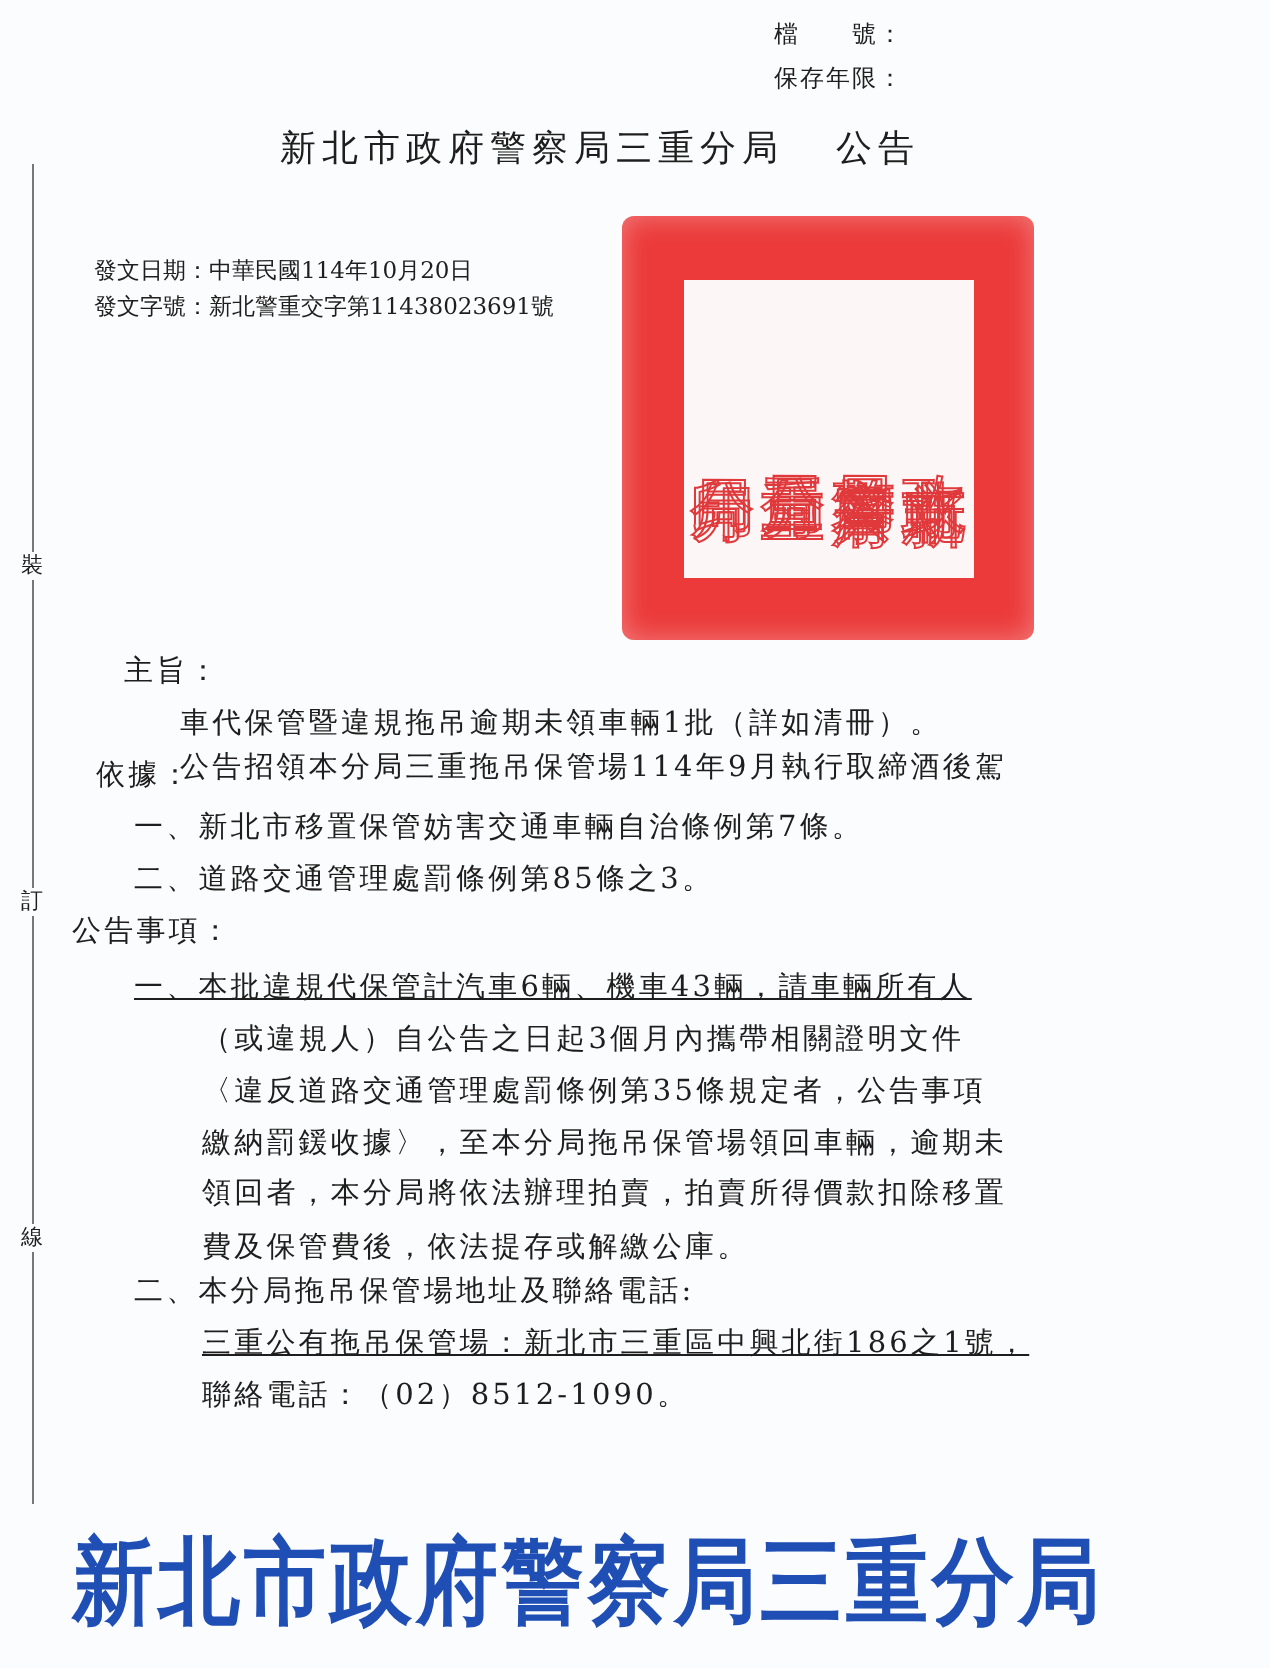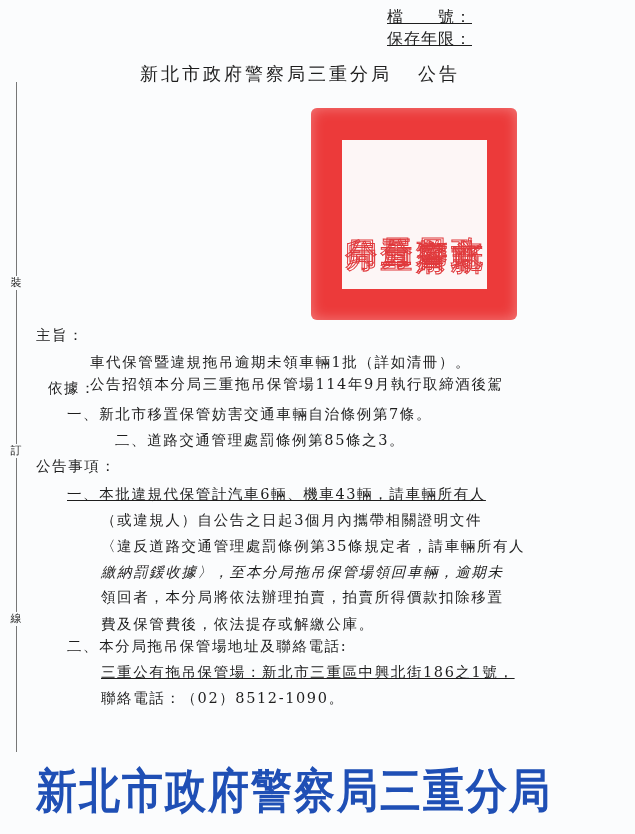--- a/index.html
+++ b/index.html
@@ -3,21 +3,21 @@
 <meta charset="utf-8">
 <style>
   html, body { margin: 0; padding: 0; }
   body {
     width: 635px; height: 834px; position: relative; overflow: hidden;
     background: #fbfcfd;
     font-family: "DejaVu Serif", "Liberation Serif", serif;
     color: #1e1e1e;
   }
   .abs { position: absolute; }
-  .meta-top { font-size: 16px; line-height: 22px; letter-spacing: 1px; text-decoration: underline; }
+  .meta-top { font-size: 12px; line-height: 22px; letter-spacing: 1px; }
   .title { left: 0; width: 600px; top: 62px; text-align: center; font-size: 18px; letter-spacing: 3px; }
   .title .gap { display: inline-block; width: 26px; }
   .issue { left: 47px; top: 126px; font-size: 11.5px; line-height: 18px; }
   .binding-line { left: 16px; top: 82px; width: 1px; height: 670px; background: #777; }
   .binding-char { left: 8px; width: 16px; font-size: 11px; text-align: center; background: #fbfcfd; line-height: 14px; }
   .seal {
     left: 311px; top: 108px; width: 206px; height: 212px;
     background: #ec3a3a; border-radius: 6px;
     box-shadow: inset 0 0 14px rgba(255,255,255,0.35);
   }
@@ -42,49 +42,51 @@
 <body>
 
 <div class="abs meta-top" style="left:387px; top:6px;">檔　　號：</div>
 <div class="abs meta-top" style="left:387px; top:28px;">保存年限：</div>
 
 <div class="abs title">
   <span>新北市政府警察局三重分局</span><span class="gap"></span><span>公告</span>
 </div>
 
 <div class="abs issue">
+  <div>發文日期：中華民國114年10月20日</div>
+  <div>發文字號：新北警重交字第11438023691號</div>
 </div>
 
 <div class="abs binding-line"></div>
 <div class="abs binding-char" style="top:276px;">裝</div>
 <div class="abs binding-char" style="top:444px;">訂</div>
 <div class="abs binding-char" style="top:612px;">線</div>
 
 <div class="abs seal">
   <div class="seal-inner">
     <div class="seal-col">新北市政</div>
     <div class="seal-col">府警察局</div>
     <div class="seal-col">三重分局</div>
     <div class="seal-col">分局印</div>
   </div>
 </div>
 
-<div class="abs body-text" style="left:36px; top:323px;font-family:Liberation Mono, monospace;">主旨：</div>
+<div class="abs body-text" style="left:62px; top:323px;">主旨：</div>
 <div class="abs body-text" style="left:90px; top:323px;margin-top:48px;">公告招領本分局三重拖吊保管場114年9月執行取締酒後駕</div>
 <div class="abs body-text" style="left:90px; top:349px;">車代保管暨違規拖吊逾期未領車輛1批（詳如清冊）。</div>
 
 <div class="abs body-text" style="left:48px; top:375px;">依據：</div>
 <div class="abs body-text" style="left:67px; top:401px;">一、新北市移置保管妨害交通車輛自治條例第7條。</div>
-<div class="abs body-text" style="left:67px; top:427px;margin-left:48px;">二、道路交通管理處罰條例第85條之3。</div>
+<div class="abs body-text" style="left:67px; top:427px;">二、道路交通管理處罰條例第85條之3。</div>
 
 <div class="abs body-text" style="left:36px; top:453px;">公告事項：</div>
 <div class="abs body-text" style="left:67px; top:481px;text-decoration:underline;">一、本批違規代保管計汽車6輛、機車43輛，請車輛所有人</div>
 <div class="abs body-text" style="left:101px; top:507px;">（或違規人）自公告之日起3個月內攜帶相關證明文件</div>
-<div class="abs body-text" style="left:101px; top:533px;">〈違反道路交通管理處罰條例第35條規定者，請車輛所有人</div>
-<div class="abs body-text" style="left:101px; top:559px;font-style:italic;">繳納罰鍰收據〉，至本分局拖吊保管場領回車輛，逾期未</div>
+<div class="abs body-text" style="left:101px; top:533px;">〈違反道路交通管理處罰條例第35條規定者，公告事項</div>
+<div class="abs body-text" style="left:101px; top:559px;">繳納罰鍰收據〉，至本分局拖吊保管場領回車輛，逾期未</div>
 <div class="abs body-text" style="left:101px; top:585px;font-family:Liberation Mono, monospace;">領回者，本分局將依法辦理拍賣，拍賣所得價款扣除移置</div>
 <div class="abs body-text" style="left:101px; top:611px;">費及保管費後，依法提存或解繳公庫。</div>
 
 <div class="abs body-text" style="left:67px; top:633px;">二、本分局拖吊保管場地址及聯絡電話:</div>
 <div class="abs body-text" style="left:101px; top:659px;text-decoration:underline;">三重公有拖吊保管場：新北市三重區中興北街186之1號，</div>
 <div class="abs body-text" style="left:101px; top:685px;">聯絡電話：（02）8512-1090。</div>
 
 <div class="abs stamp">新北市政府警察局三重分局</div>
 
 </body></html>

